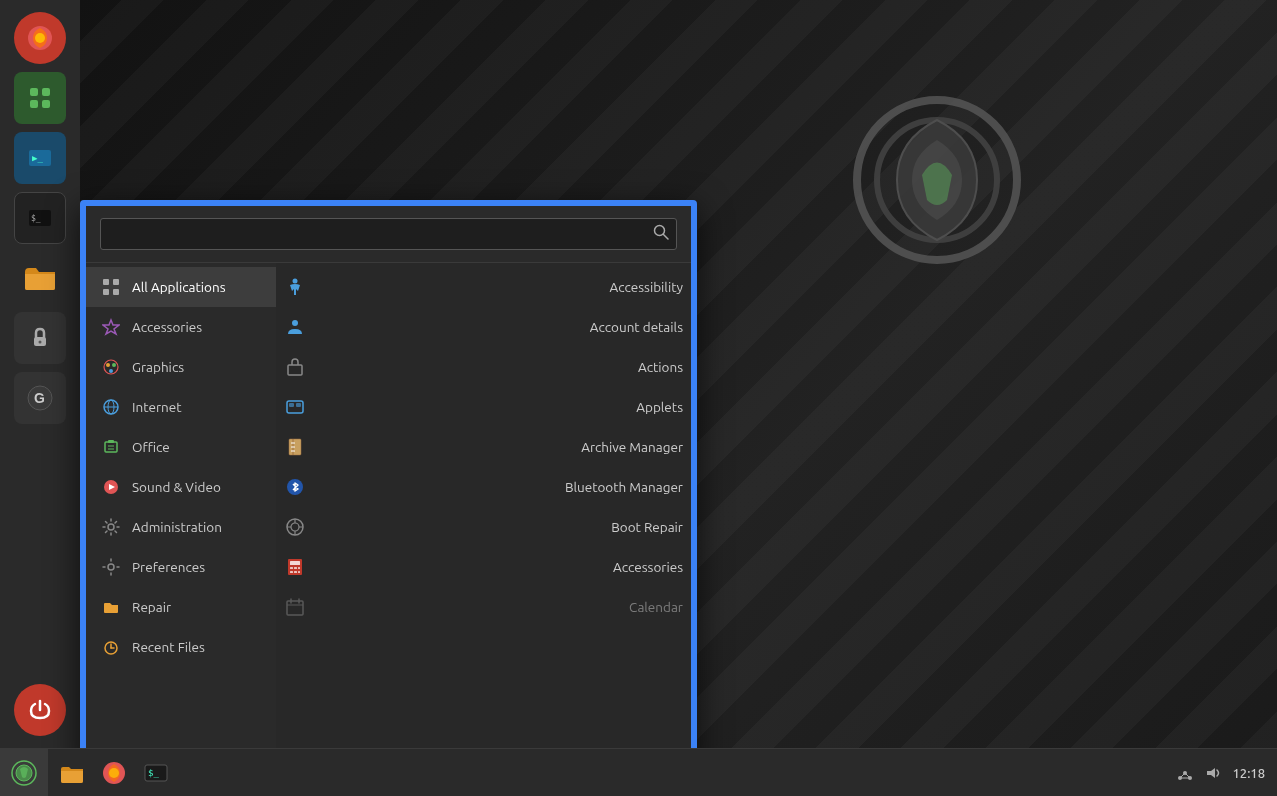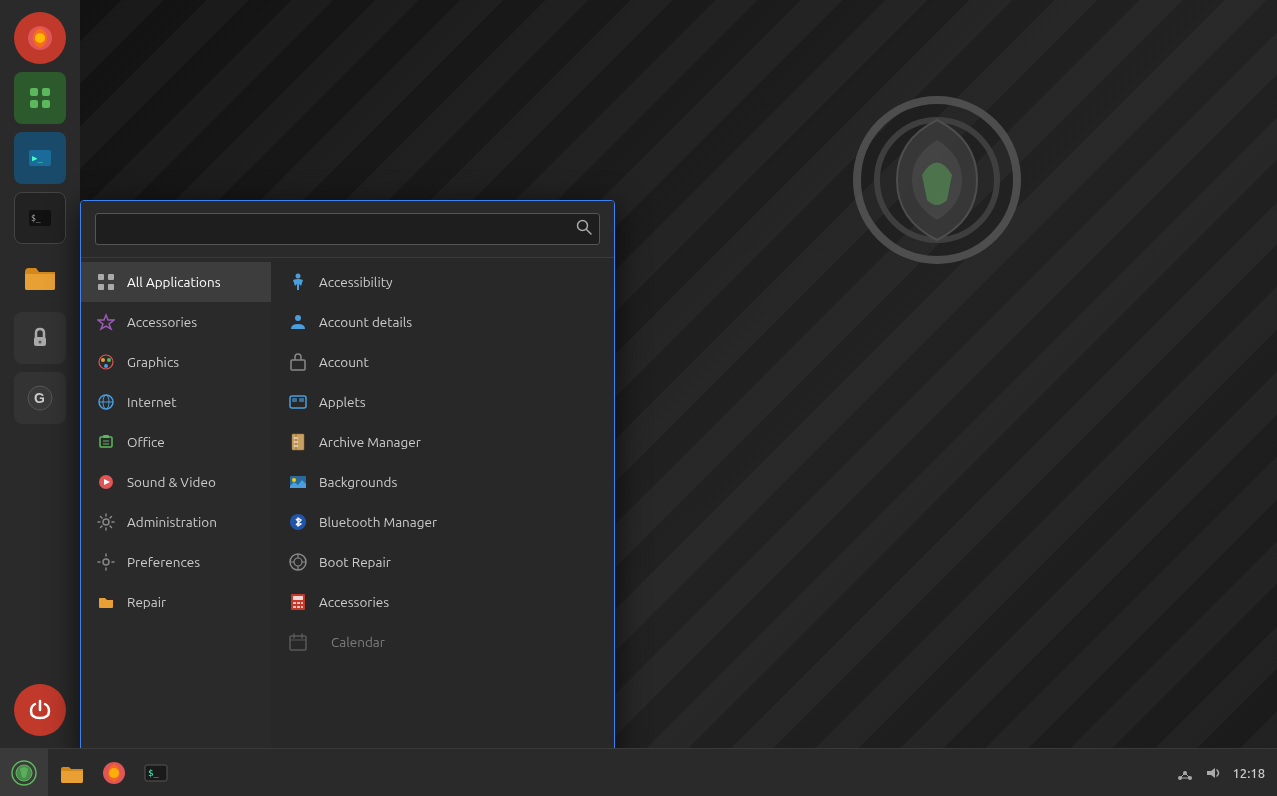--- a/index.html
+++ b/index.html
@@ -110,23 +110,23 @@
       cursor: pointer;
       font-size: 22px;
       position: relative;
     }
 
     
     .app-menu {
       position: absolute;
       left: 80px;
       top: 200px;
-      width: 535px;
+      width: 617px;
       background: rgba(35, 35, 35, 0.97);
-      border: 1px solid #3b82f6;
+      border: 6px solid #3b82f6;
       border-radius: 4px;
       z-index: 50;
       overflow: hidden;
       box-shadow: 0 8px 32px rgba(0,0,0,0.7);
     }
 
     .search-bar {
       padding: 12px 14px;
       background: #2a2a2a;
       border-bottom: 1px solid #3a3a3a;
@@ -211,24 +211,25 @@
     }
 
     .apps-list::-webkit-scrollbar { width: 6px; }
     .apps-list::-webkit-scrollbar-track { background: #222; }
     .apps-list::-webkit-scrollbar-thumb { background: #555; border-radius: 3px; }
 
     .app-item {
       display: flex;
       align-items: center;
       gap: 10px;
-      padding: 9px 16px;
+      padding: 9px 8px;
       cursor: pointer;
       color: #ccc;
       font-size: 13.5px;
+      justify-content: space-between;
     }
 
     .app-icon {
       width: 22px;
       height: 22px;
       display: flex;
       align-items: center;
       justify-content: center;
       font-size: 18px;
       flex-shrink: 0;
@@ -435,20 +436,30 @@
 
       <div class="cat-item">
         <div class="cat-icon">
           <svg width="18" height="18" viewBox="0 0 18 18">
             <path d="M2 14 L2 6 Q2 5 3 5 L8 5 L10 7 L16 7 Q16 7 16 8 L16 14 Q16 15 15 15 L3 15 Q2 15 2 14Z" fill="#e8a035"></path>
           </svg>
         </div>
         <span>Repair</span>
       </div>
 
+      <div class="cat-item">
+        <div class="cat-icon">
+          <svg width="18" height="18" viewBox="0 0 18 18">
+            <circle cx="9" cy="10" r="6" fill="none" stroke="#e8a035" stroke-width="1.5"></circle>
+            <line x1="9" y1="10" x2="9" y2="6" stroke="#e8a035" stroke-width="1.5" stroke-linecap="round"></line>
+            <line x1="9" y1="10" x2="12" y2="10" stroke="#e8a035" stroke-width="1.5" stroke-linecap="round"></line>
+          </svg>
+        </div>
+        <span>Recent Files</span>
+      </div>
 
     </div>
 
     <div class="apps-list">
 
       <div class="app-item">
         <div class="app-icon ic-blue">
           <svg width="20" height="20" viewBox="0 0 20 20">
             <circle cx="10" cy="4" r="2.5" fill="#4a9edd"></circle>
             <path d="M5 8 Q10 6 15 8 L13 14 L11 12 L11 18 L9 18 L9 12 L7 14Z" fill="#4a9edd"></path>
@@ -467,21 +478,21 @@
         <span>Account details</span>
       </div>
 
       <div class="app-item">
         <div class="app-icon ic-gray">
           <svg width="20" height="20" viewBox="0 0 20 20">
             <rect x="3" y="8" width="14" height="10" rx="1" fill="none" stroke="#888" stroke-width="1.5"></rect>
             <path d="M7 8 L7 5 Q7 2 10 2 Q13 2 13 5 L13 8" fill="none" stroke="#888" stroke-width="1.5"></path>
           </svg>
         </div>
-        <span>Account</span>
+        <span>Actions</span>
       </div>
 
 
       <div class="app-item">
         <div class="app-icon ic-blue">
           <svg width="20" height="20" viewBox="0 0 20 20">
             <rect x="2" y="4" width="16" height="12" rx="2" fill="none" stroke="#4a9edd" stroke-width="1.5"></rect>
             <rect x="4" y="6" width="5" height="4" rx="1" fill="#4a9edd" opacity="0.6"></rect>
             <rect x="11" y="6" width="5" height="4" rx="1" fill="#4a9edd" opacity="0.6"></rect>
           </svg>
@@ -495,30 +506,20 @@
             <rect x="4" y="2" width="12" height="16" rx="1" fill="#c8a060" stroke="#a07040" stroke-width="0.5"></rect>
             <rect x="7" y="2" width="2" height="16" fill="#a07040" opacity="0.5"></rect>
             <rect x="6" y="5" width="4" height="2" rx="0.5" fill="#fff" opacity="0.5"></rect>
             <rect x="6" y="9" width="4" height="2" rx="0.5" fill="#fff" opacity="0.5"></rect>
             <rect x="6" y="13" width="4" height="2" rx="0.5" fill="#fff" opacity="0.5"></rect>
           </svg>
         </div>
         <span>Archive Manager</span>
       </div>
 
-      <div class="app-item">
-        <div class="app-icon ic-blue">
-          <svg width="20" height="20" viewBox="0 0 20 20">
-            <rect x="2" y="4" width="16" height="12" rx="1" fill="#2a6a9a"></rect>
-            <path d="M2 14 L6 10 L10 13 L14 8 L18 12 L18 16 Q18 16 17 16 L3 16 Q2 16 2 16Z" fill="#4a9edd"></path>
-            <circle cx="6" cy="8" r="2" fill="#ffcc00"></circle>
-          </svg>
-        </div>
-        <span>Backgrounds</span>
-      </div>
 
 
       <div class="app-item">
         <div class="app-icon ic-blue">
           <svg width="20" height="20" viewBox="0 0 20 20">
             <circle cx="10" cy="10" r="8" fill="#2255aa"></circle>
             <path d="M8 7 L13 12 L10 14 L10 6 L13 8 L8 13" fill="none" stroke="white" stroke-width="1.5" stroke-linejoin="round"></path>
           </svg>
         </div>
         <span>Bluetooth Manager</span>

